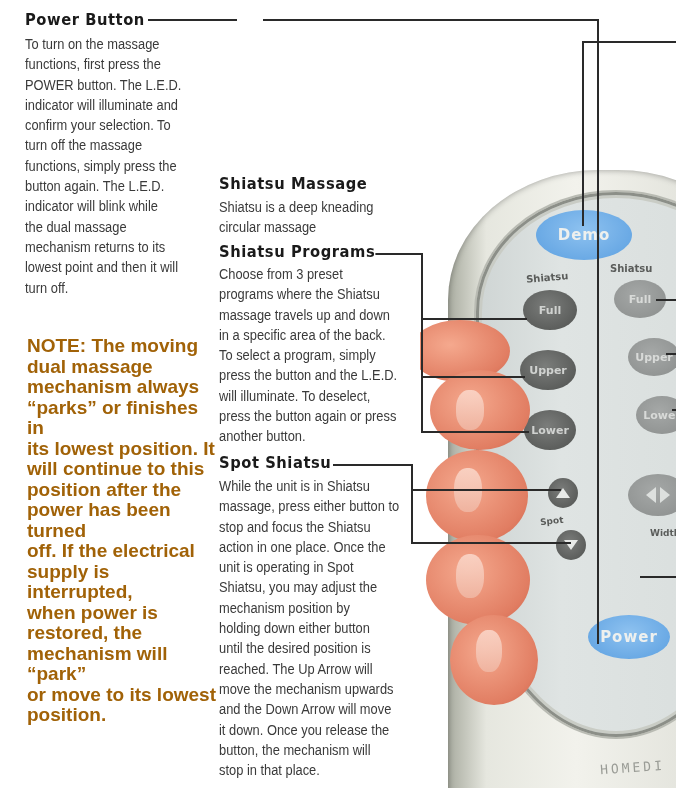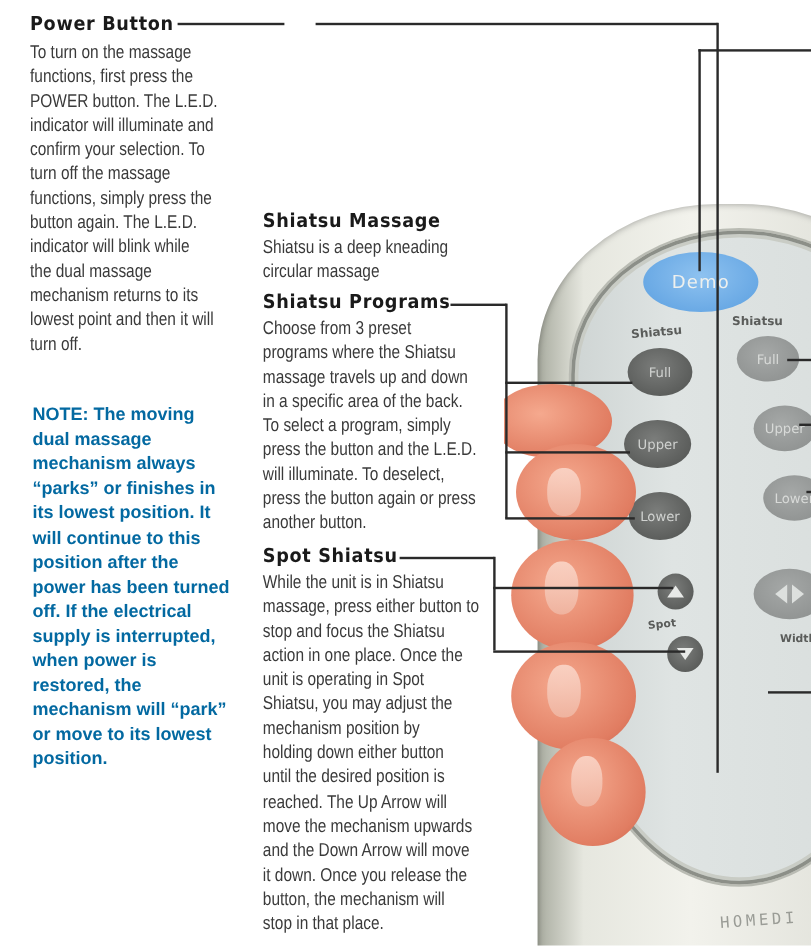--- a/index.html
+++ b/index.html
@@ -28,23 +28,23 @@
     color: #3a3a3a;
     transform: scaleX(0.83);
     transform-origin: left top;
     white-space: pre-line;
     z-index: 5;
   }
   .note-text {
     position: absolute;
     font-family: "Liberation Sans", sans-serif;
     font-weight: bold;
-    font-size: 15px;
+    font-size: 19px;
     line-height: 20.5px;
-    color: #0369a1;
+    color: #a16207;
     white-space: pre-line;
     z-index: 5;
   }
 
   .line { position: absolute; background: #2a2a2a; z-index: 4; }
 
   
   .remote-wrap { position: absolute; left: 420px; top: 150px; width: 256px; height: 638px; z-index: 1; overflow: hidden; }
   .remote-outer {
     position: absolute; left: 28px; top: 20px; width: 320px; height: 800px;
@@ -55,21 +55,21 @@
   .remote-inner {
     position: absolute; left: 56px; top: 42px; width: 280px; height: 545px;
     border-radius: 140px 140px 140px 140px / 120px 120px 200px 200px;
     background: linear-gradient(90deg, #cfd5d4 0%, #dfe4e3 30%, #d8dddc 100%);
     border: 3px solid #8c8f88;
     box-shadow: inset 0 0 0 3px #c9ccc5, 0 0 0 2px #b9bbb3;
   }
   .btn {
     position: absolute; border-radius: 50%;
     display: flex; align-items: center; justify-content: center;
-    font-family: "DejaVu Sans", sans-serif; font-weight: normal; color: #eef0ee;
+    font-family: "DejaVu Sans", sans-serif; font-weight: bold; color: #eef0ee;
     z-index: 2;
   }
   .btn-blue { background: radial-gradient(ellipse at 50% 40%, #8ec2f0, #5b9fe0); font-size: 15px; letter-spacing: 1px; }
   .btn-red { background: radial-gradient(ellipse at 50% 40%, #f04a55, #d61e2d); font-size: 15px; letter-spacing: 1px; }
   .btn-dark { background: radial-gradient(ellipse at 45% 40%, #7b7d7b, #4f514f); font-size: 11px; color: #d0d2d0; }
   .btn-grey { background: radial-gradient(ellipse at 45% 40%, #a5a8a7, #8a8d8c); font-size: 11px; color: #d8dad8; }
   .lbl { position: absolute; font-family: "DejaVu Sans", sans-serif; font-weight: bold; font-size: 10px; color: #5a5c5a; z-index: 2; }
   .brand { position: absolute; font-family: "DejaVu Sans Mono", monospace; font-size: 13px; color: #9a9c96; letter-spacing: 3px; transform: rotate(-4deg); z-index: 2; }
 
   .finger { position: absolute; border-radius: 50%; background: radial-gradient(ellipse at 40% 40%, #f5a98e, #e17d62 70%, #c8614a); z-index: 3; }
@@ -167,20 +167,21 @@
   </div>
 
   <div class="btn btn-grey" style="left:208px; top:324px; width:60px; height:42px;">
     <span style="display:flex;gap:4px;align-items:center;">
       <span style="width:0;height:0;border-top:8px solid transparent;border-bottom:8px solid transparent;border-right:10px solid #dde0de;"></span>
       <span style="width:0;height:0;border-top:8px solid transparent;border-bottom:8px solid transparent;border-left:10px solid #dde0de;"></span>
     </span>
   </div>
   <div class="lbl" style="left:230px; top:378px; font-size:9px;">Width</div>
 
+  <div class="btn btn-blue" style="left:168px; top:465px; width:82px; height:44px;">Power</div>
 
   <div class="brand" style="left:180px; top:610px;">HOMEDI</div>
 
   <div class="finger" style="left:-10px; top:170px; width:100px; height:62px;"></div>
   <div class="finger" style="left:10px; top:220px; width:100px; height:80px;"></div>
   <div class="nail" style="left:36px; top:240px; width:28px; height:40px;"></div>
   <div class="finger" style="left:6px; top:300px; width:102px; height:92px;"></div>
   <div class="nail" style="left:34px; top:318px; width:28px; height:44px;"></div>
   <div class="finger" style="left:6px; top:385px; width:104px; height:90px;"></div>
   <div class="nail" style="left:36px; top:404px; width:28px; height:44px;"></div>

